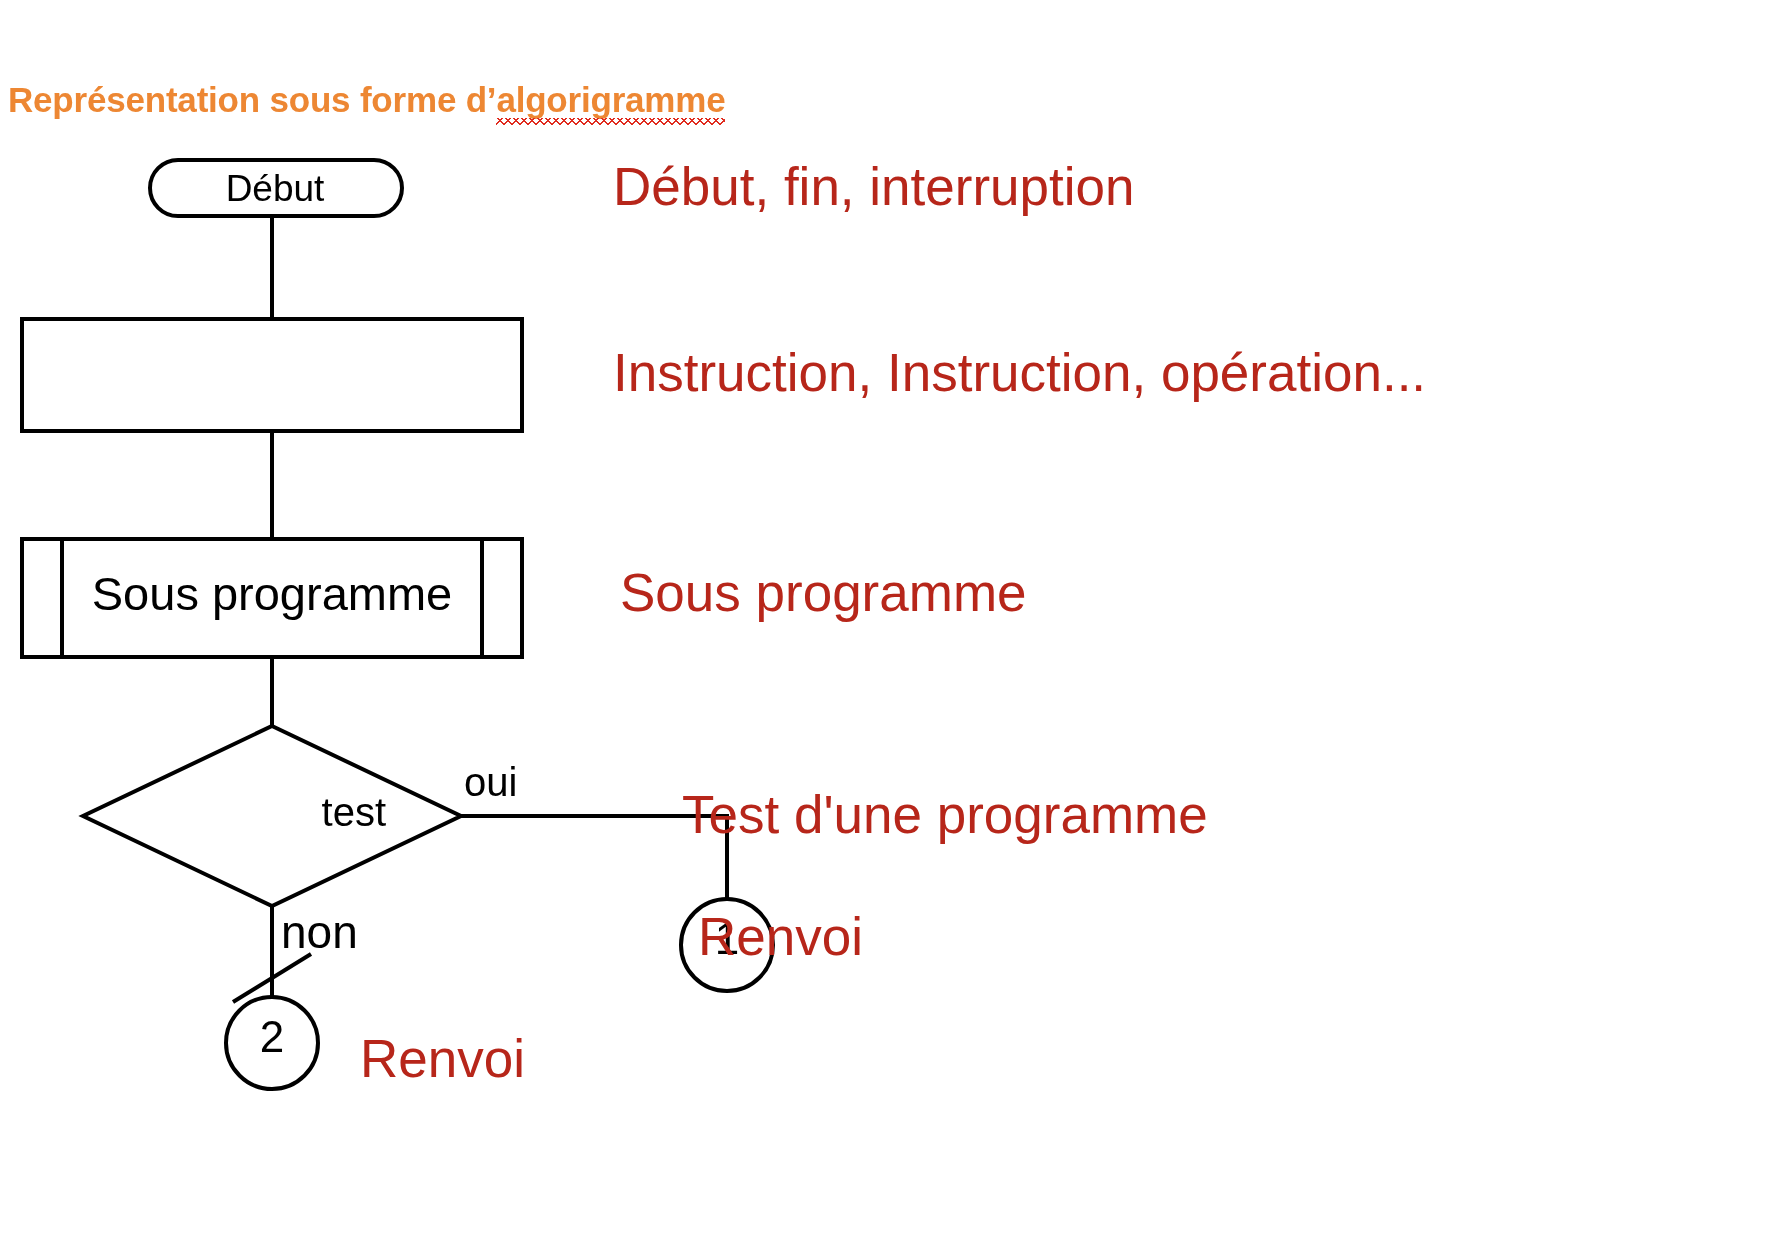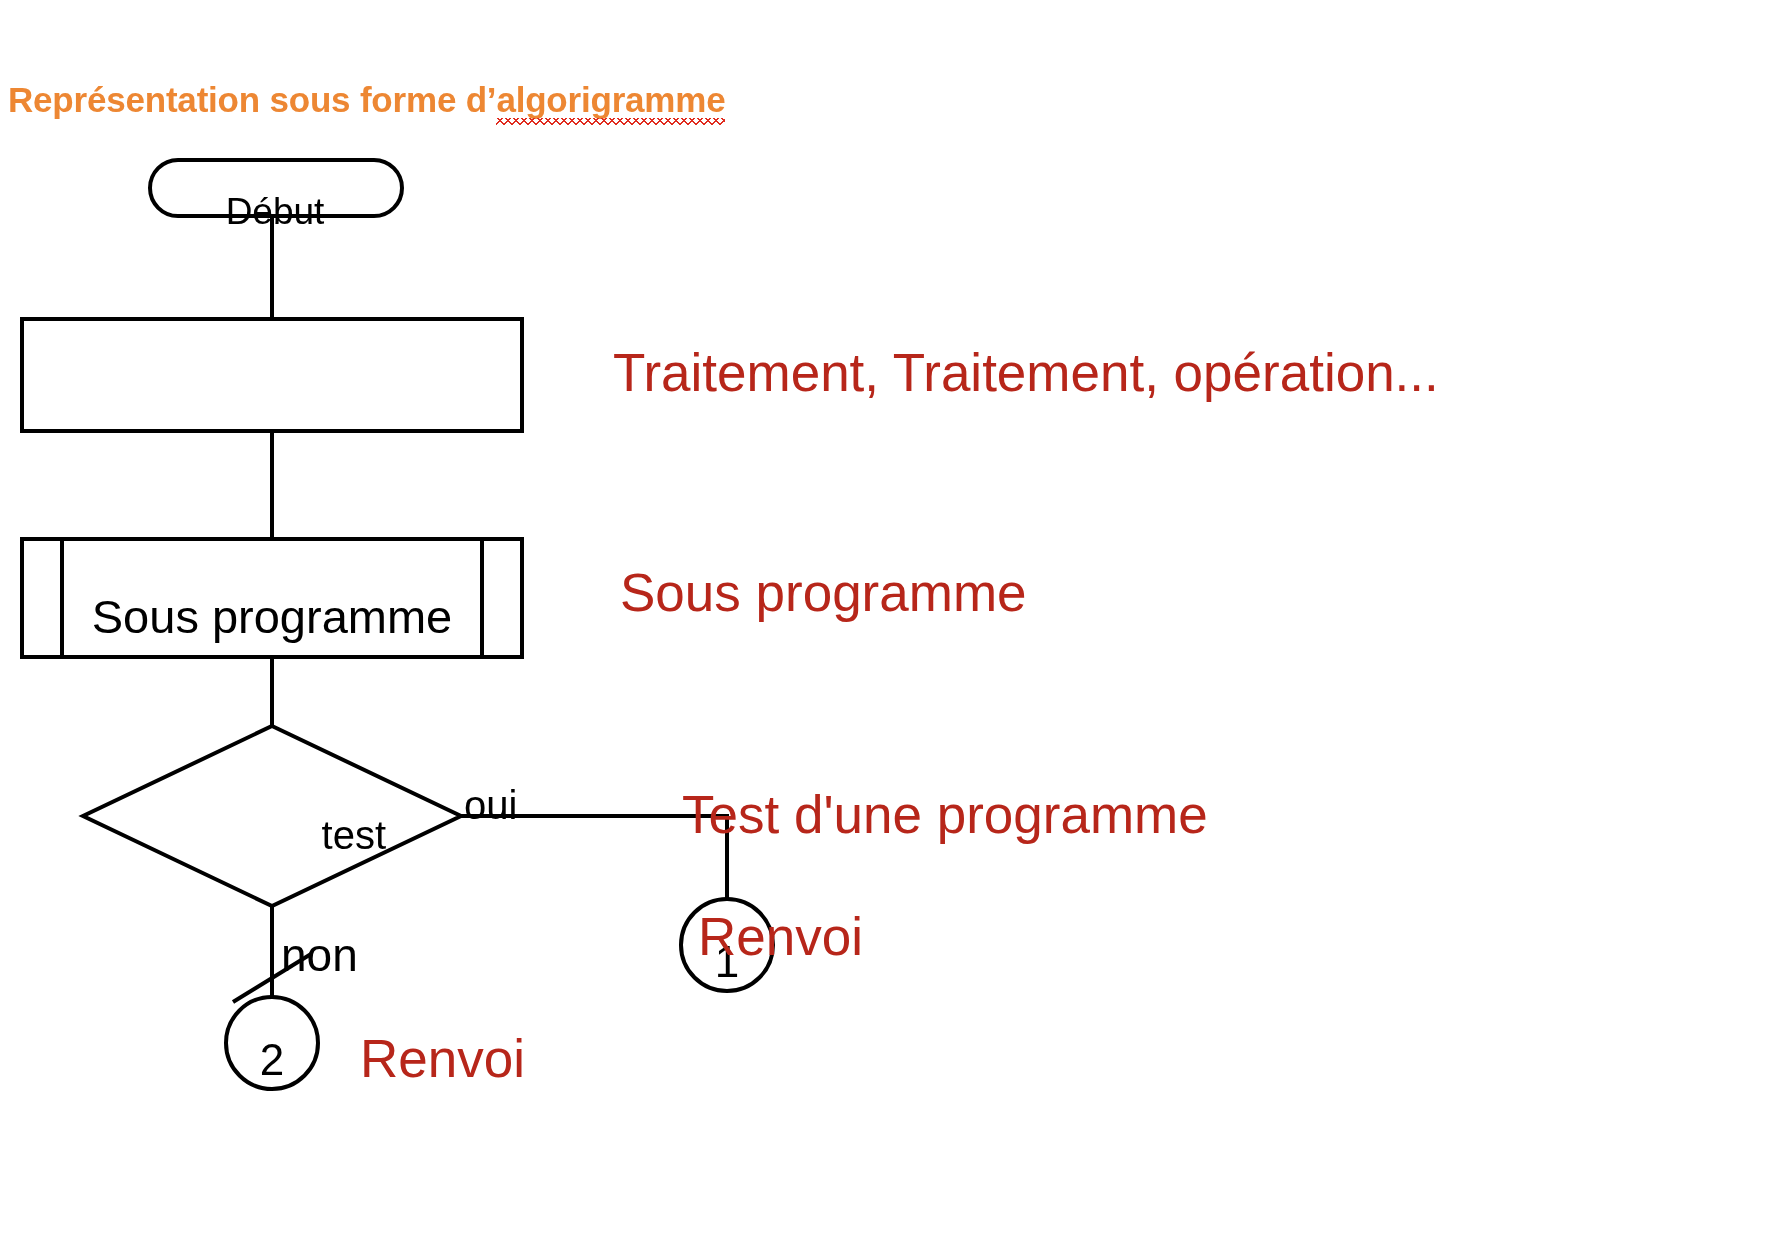--- a/index.html
+++ b/index.html
@@ -57,21 +57,20 @@
     width: 1766px;
     height: 1236px;
   }
 
   
   .shape-label {
     position: absolute;
     color: #000000;
     font-family: "Liberation Sans", sans-serif;
     white-space: nowrap;
-    margin-top: 23px;
   }
   #lbl-debut {
     left: 150px; top: 168px;
     width: 250px;
     text-align: center;
     font-size: 37px;
   }
   #lbl-instruction {
     left: 22px; top: 349px;
     width: 500px;
@@ -171,22 +170,23 @@
   <div class="shape-label" id="lbl-test">test</div>
 
   <div class="shape-label" id="lbl-oui">oui</div>
 
   <div class="shape-label" id="lbl-non">non</div>
 
   <div class="shape-label" id="lbl-one">1</div>
 
   <div class="shape-label" id="lbl-two">2</div>
 
+  <div class="caption" id="cap-debut">Début, fin, interruption</div>
 
-  <div class="caption" id="cap-traitement">Traitement, Traitement, opération...</div>
+  <div class="caption" id="cap-traitement">Instruction, Instruction, opération...</div>
 
   <div class="caption" id="cap-sousprog">Sous programme</div>
 
   <div class="caption" id="cap-test">Test d'une programme</div>
 
   <div class="caption" id="cap-renvoi-1">Renvoi</div>
 
   <div class="caption" id="cap-renvoi-2">Renvoi</div>
 
 </div>

